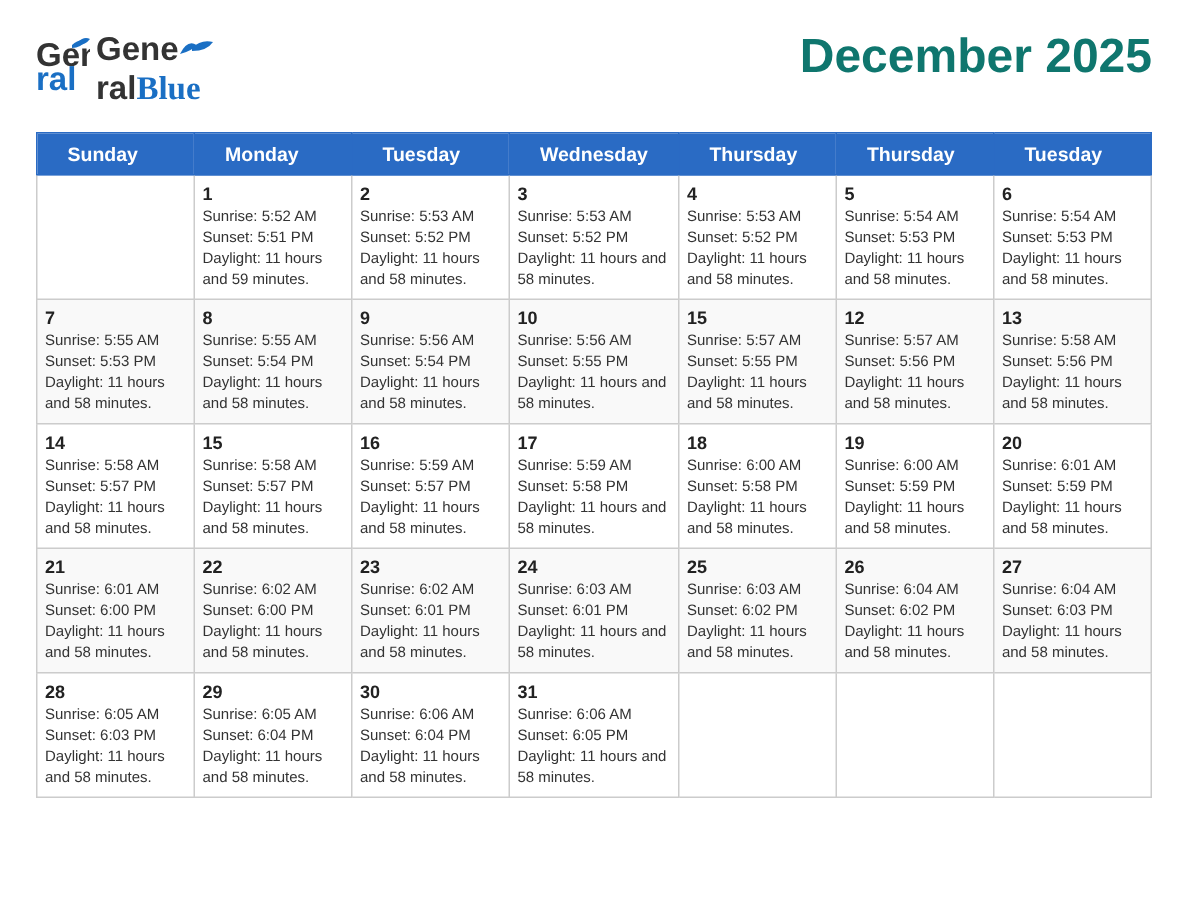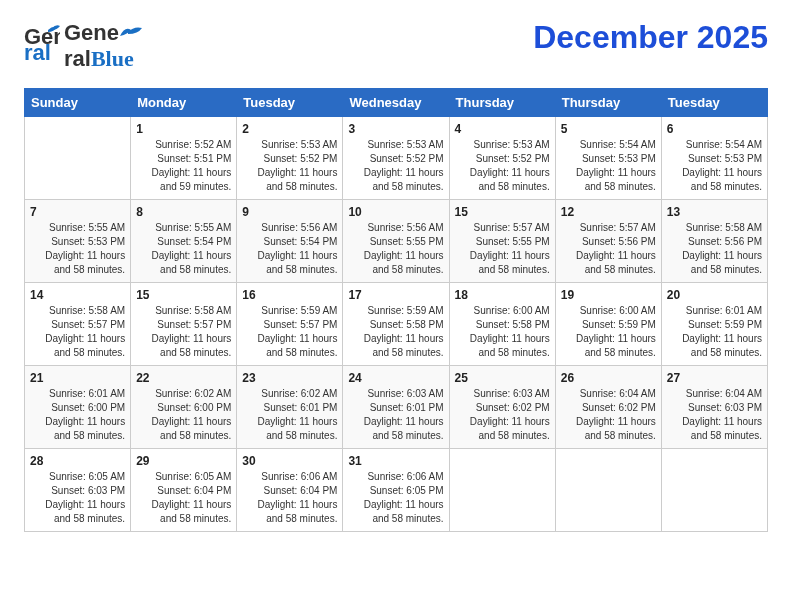--- a/index.html
+++ b/index.html
@@ -23,37 +23,37 @@
     .logo-icon {
       margin-right: 4px;
       margin-top: 2px;
     }
     .title-block {
       text-align: right;
     }
     .title-block h1 {
       font-size: 32px;
       font-weight: bold;
-      color: #1d4ed8;
+      color: #0f766e;
       line-height: 1.1;
     }
     .title-block h2 {
       font-size: 16px;
       font-weight: normal;
       color: #444;
     }
     table {
       width: 100%;
       border-collapse: collapse;
       font-size: 11px;
     }
     thead tr th {
       background-color: #2a6bc4;
       color: #fff;
-      padding: 6px 6px;
+      padding: 6px 20px;
       text-align: left;
       font-size: 13px;
       font-weight: bold;
       border: 1px solid #2a6bc4;
     }
     tbody tr td {
       border: 1px solid #ccc;
       vertical-align: top;
       padding: 5px 5px;
       min-width: 100px;
@@ -66,21 +66,20 @@
     .day-num {
       font-size: 12px;
       font-weight: bold;
       color: #222;
       margin-bottom: 2px;
     }
     .day-info {
       font-size: 10px;
       color: #333;
       line-height: 1.4;
-      text-align: right;
     }
     .empty-cell {
       background: #fff;
     }
   </style>
 </head>
 <body>
 
 <div class="header">
   <div class="logo-wrapper">

